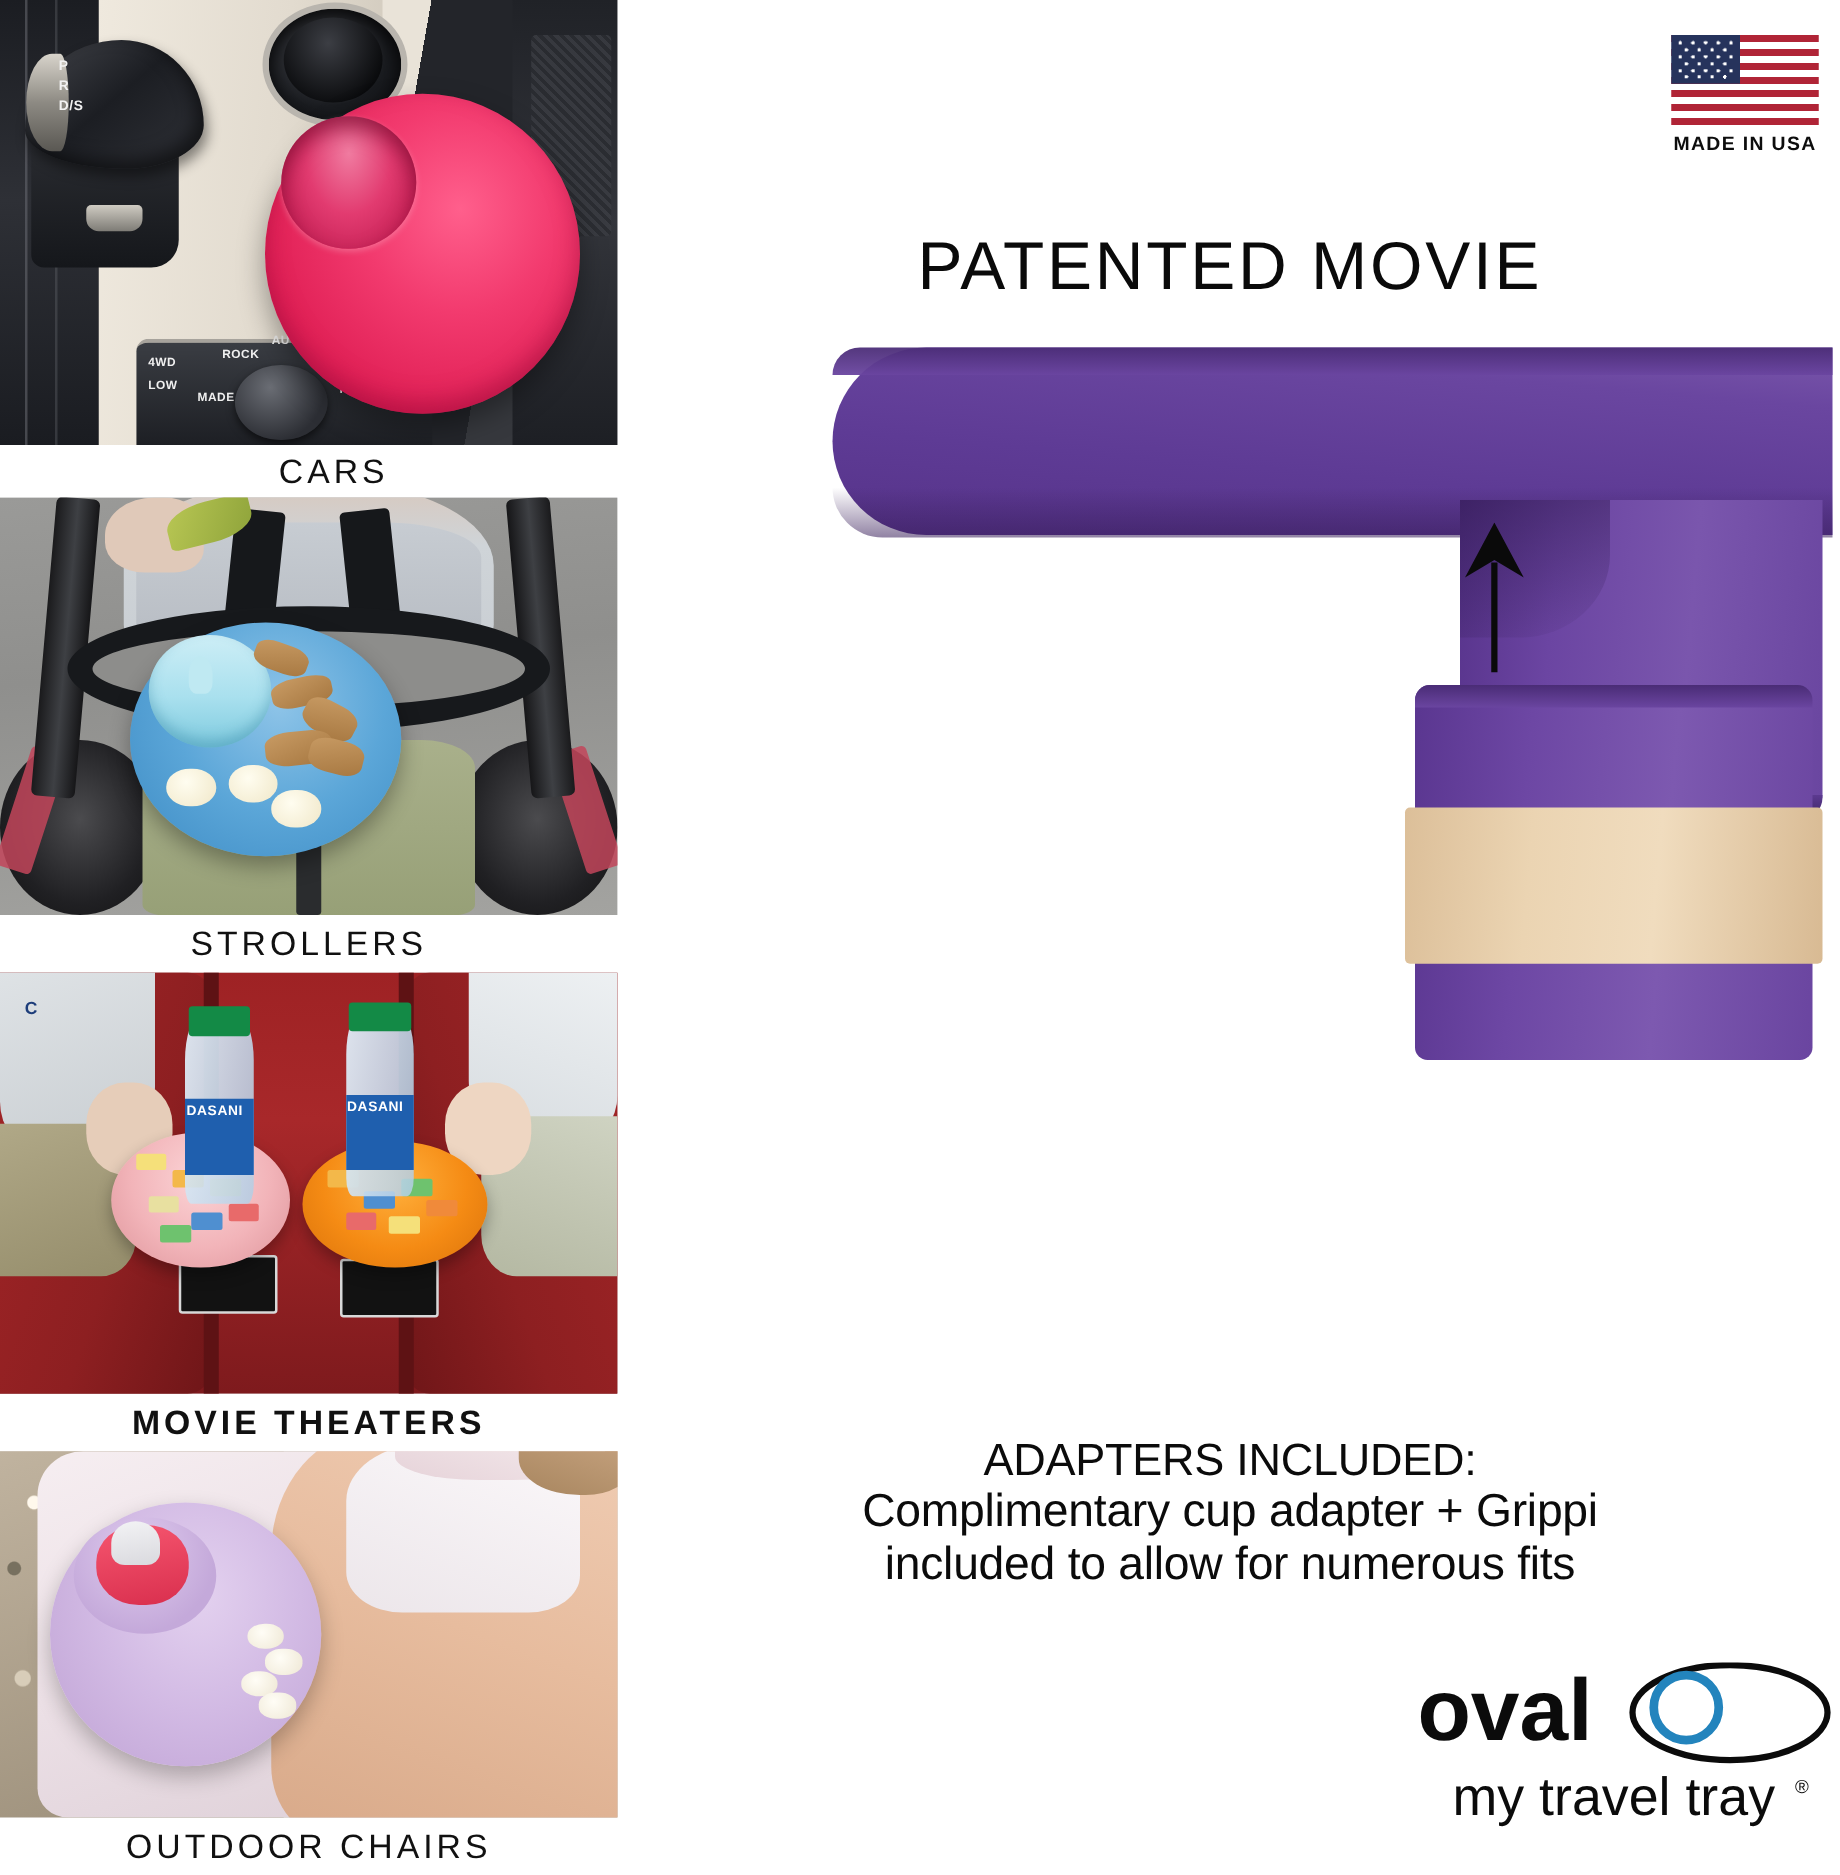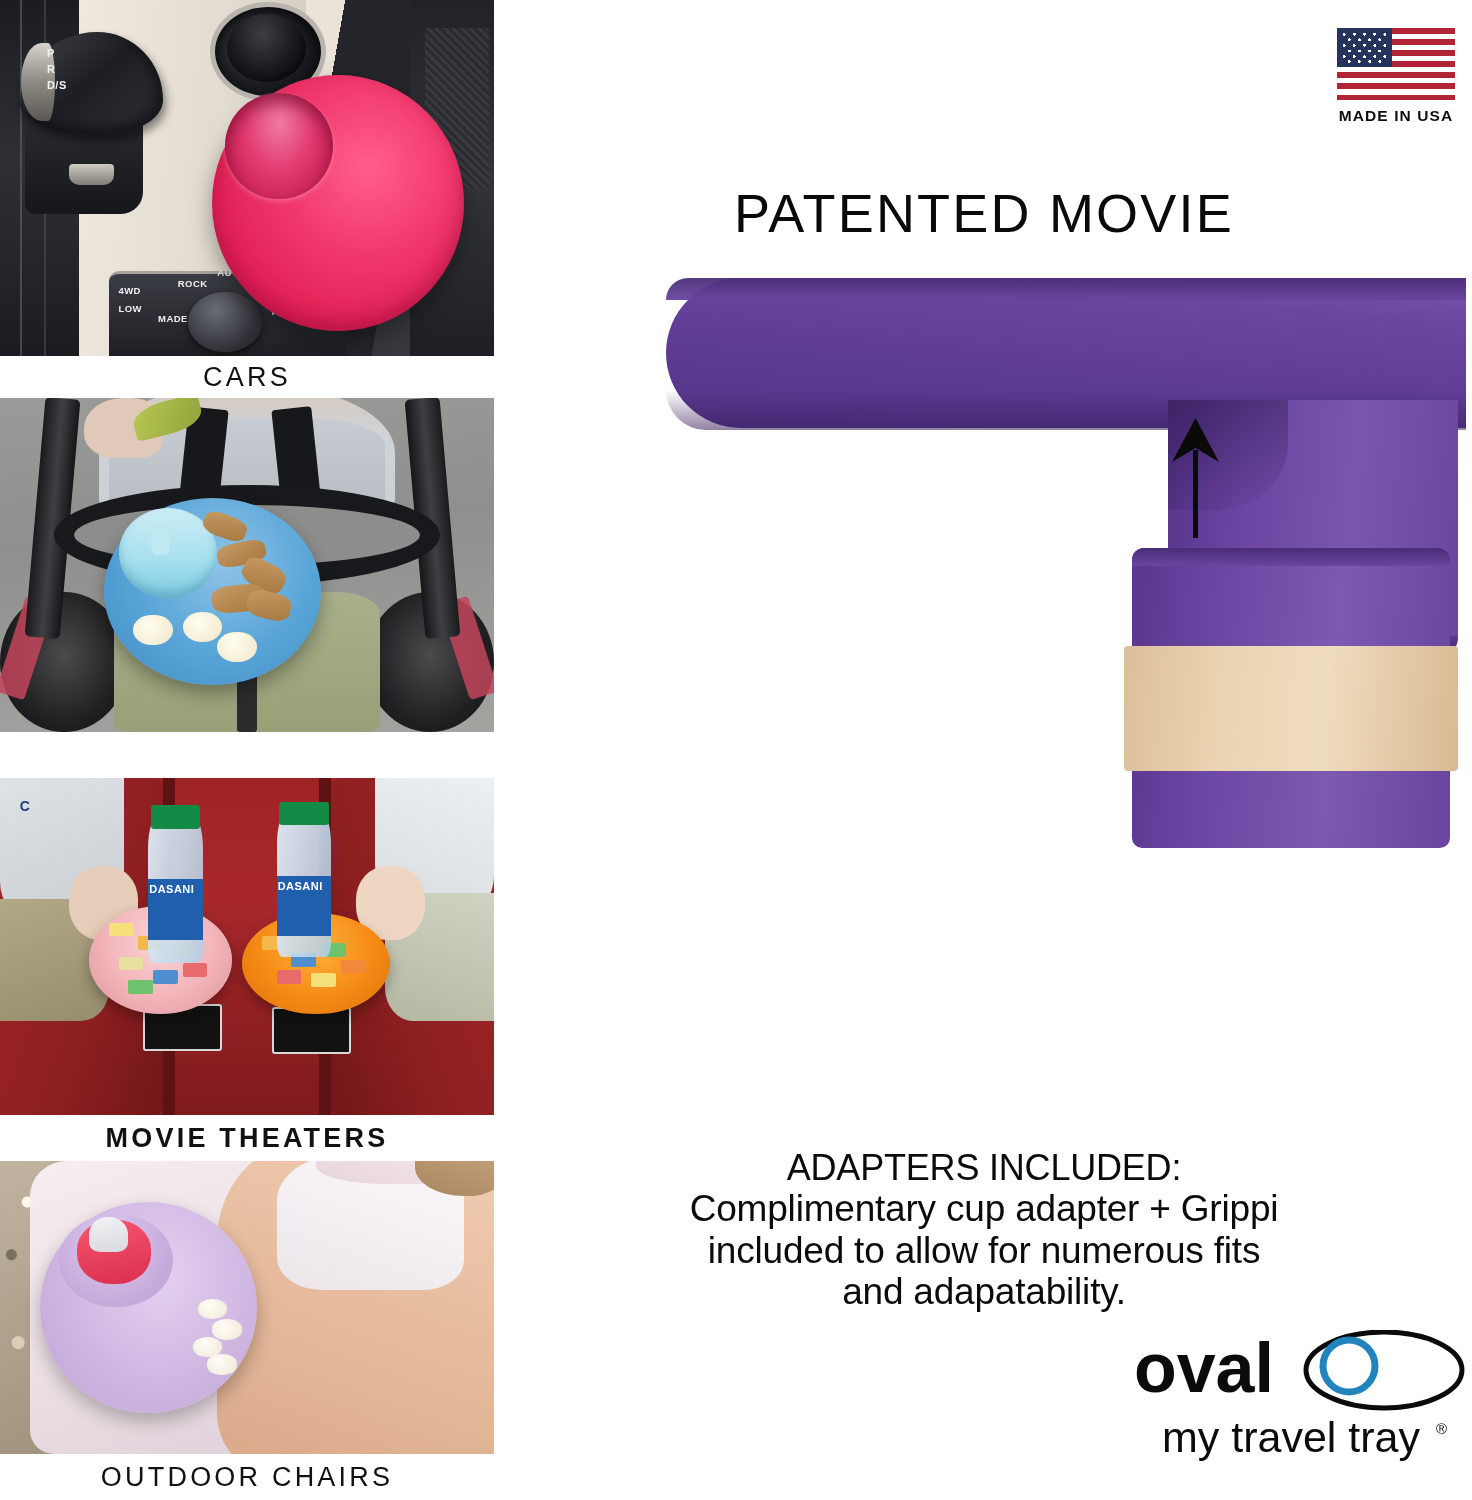--- a/index.html
+++ b/index.html
@@ -293,21 +293,21 @@
           <div class="el s1-lbl" style="left:36%;top:78%;">ROCK</div>
           <div class="el s1-lbl" style="left:44%;top:75%;">AUTO</div>
           <div class="el s1-lbl" style="left:52%;top:78%;">M</div>
           <div class="el s1-lbl" style="left:32%;top:88%;">MADE</div>
           <div class="el s1-lbl" style="left:55%;top:86%;">ROCK</div>
           <div class="el s1-knob"></div>
           <div class="el s1-tray"></div>
           <div class="el s1-tray-cup"></div>
         </div>
       </div>
-      <div class="caption" style="height:42px;line-height:42px;">CARS</div>
+      <div class="caption" style="height:42px;line-height:42px;margin-left:20px;">CARS</div>
     </div>
 
     <div class="use-case" style="top:398px;">
       <div class="thumb" style="height:334px;">
         <div class="scene s2">
           <div class="el s2-wheelL"></div>
             <div class="el s2-wheelR"></div>
           <div class="el s2-redL"></div>
             <div class="el s2-redR"></div>
           <div class="el s2-frameL"></div>
@@ -327,20 +327,21 @@
           <div class="el s2-food" style="left:41%;top:35%;width:9%;height:7%;transform:rotate(20deg);"></div>
           <div class="el s2-food" style="left:44%;top:43%;width:10%;height:7%;transform:rotate(-12deg);"></div>
           <div class="el s2-food" style="left:49%;top:49%;width:9%;height:8%;transform:rotate(28deg);"></div>
           <div class="el s2-food" style="left:43%;top:56%;width:11%;height:8%;transform:rotate(-6deg);"></div>
           <div class="el s2-food" style="left:50%;top:58%;width:9%;height:8%;transform:rotate(14deg);"></div>
           <div class="el s2-ban" style="left:27%;top:65%;width:8%;height:9%;"></div>
           <div class="el s2-ban" style="left:37%;top:64%;width:8%;height:9%;"></div>
           <div class="el s2-ban" style="left:44%;top:70%;width:8%;height:9%;"></div>
         </div>
       </div>
+      <div class="caption" style="height:46px;line-height:46px;">STROLLERS</div>
     </div>
 
     <div class="use-case" style="top:778px;">
       <div class="thumb" style="height:337px;">
         <div class="scene s3">
           <div class="el s3-seatL"></div>
             <div class="el s3-seatR"></div>
           <div class="el s3-gapL"></div>
             <div class="el s3-gapR"></div>
           <div class="el s3-kidL"></div>
@@ -438,21 +439,20 @@
     <div class="adapter">
       <div class="ad-body"></div>
       <div class="ad-rim"></div>
       <div class="ad-grip"></div>
     </div>
 
     <div class="adapters-text">
       <div class="line line1">ADAPTERS INCLUDED:</div>
       <div class="line">Complimentary cup adapter + Grippi</div>
       <div class="line">included to allow for numerous fits</div>
-      <div class="line">and adapatability.</div>
     </div>
 
     <div class="logo">
       <svg width="360" height="140" viewBox="0 0 360 140">
         <ellipse cx="278" cy="40" rx="78" ry="38" fill="none" stroke="#0b0b0b" stroke-width="5"></ellipse>
         <circle cx="243" cy="36" r="26" fill="none" stroke="#2384bd" stroke-width="7"></circle>
         <text x="168" y="62" text-anchor="end" font-family="Liberation Sans, sans-serif" font-size="70" font-weight="700" fill="#0b0b0b">oval</text>
         <text x="185" y="122" text-anchor="middle" font-family="Liberation Sans, sans-serif" font-size="43" font-weight="400" fill="#0b0b0b">my travel tray</text>
         <text x="330" y="104" font-family="Liberation Sans, sans-serif" font-size="15" fill="#0b0b0b">®</text>
       </svg>

